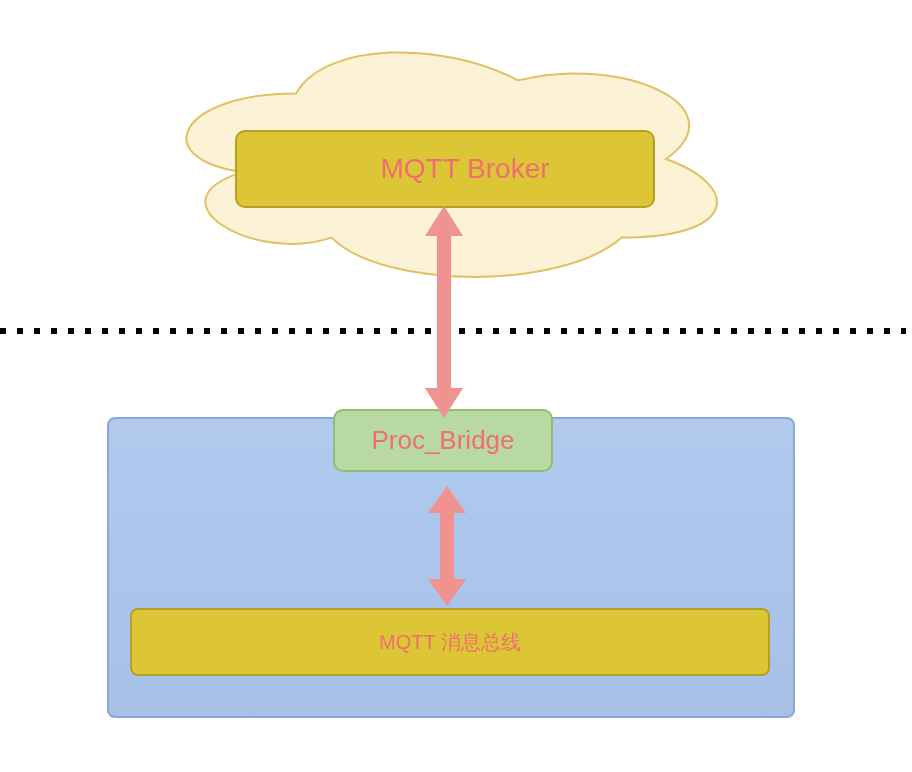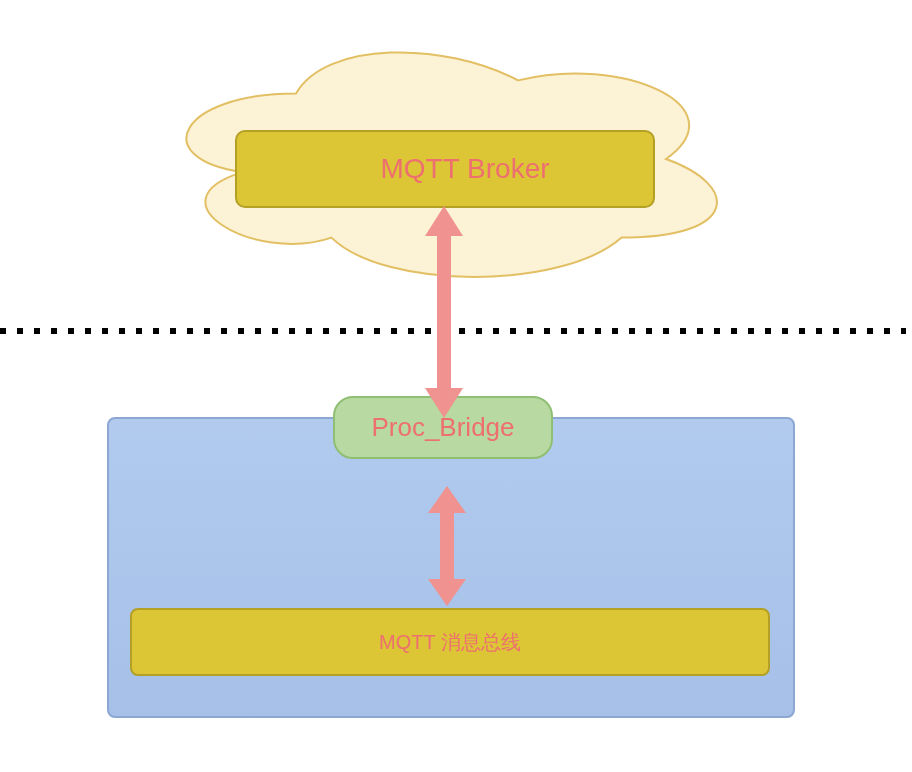--- a/index.html
+++ b/index.html
@@ -57,25 +57,25 @@
     width: 420px; height: 78px;
     background: var(--yellow-fill, #DCC636);
     border: 2px solid var(--yellow-stroke, #B3A024);
     border-radius: 10px;
     font-size: 28px;
     z-index: 3;
     padding-left: 40px;
   }
 
   #bridge-node {
-    left: 333px; top: 396px;
+    left: 333px; top: 409px;
     width: 220px; height: 63px;
     background: var(--green-fill, #B9D9A2);
     border: 2px solid var(--green-stroke, #8FBF73);
-    border-radius: 20px;
+    border-radius: 10px;
     font-size: 26px;
     z-index: 3;
   }
 
   #bus-node {
     left: 130px; top: 608px;
     width: 640px; height: 68px;
     background: var(--yellow-fill, #DCC636);
     border: 2px solid var(--yellow-stroke, #B3A024);
     border-radius: 8px;

